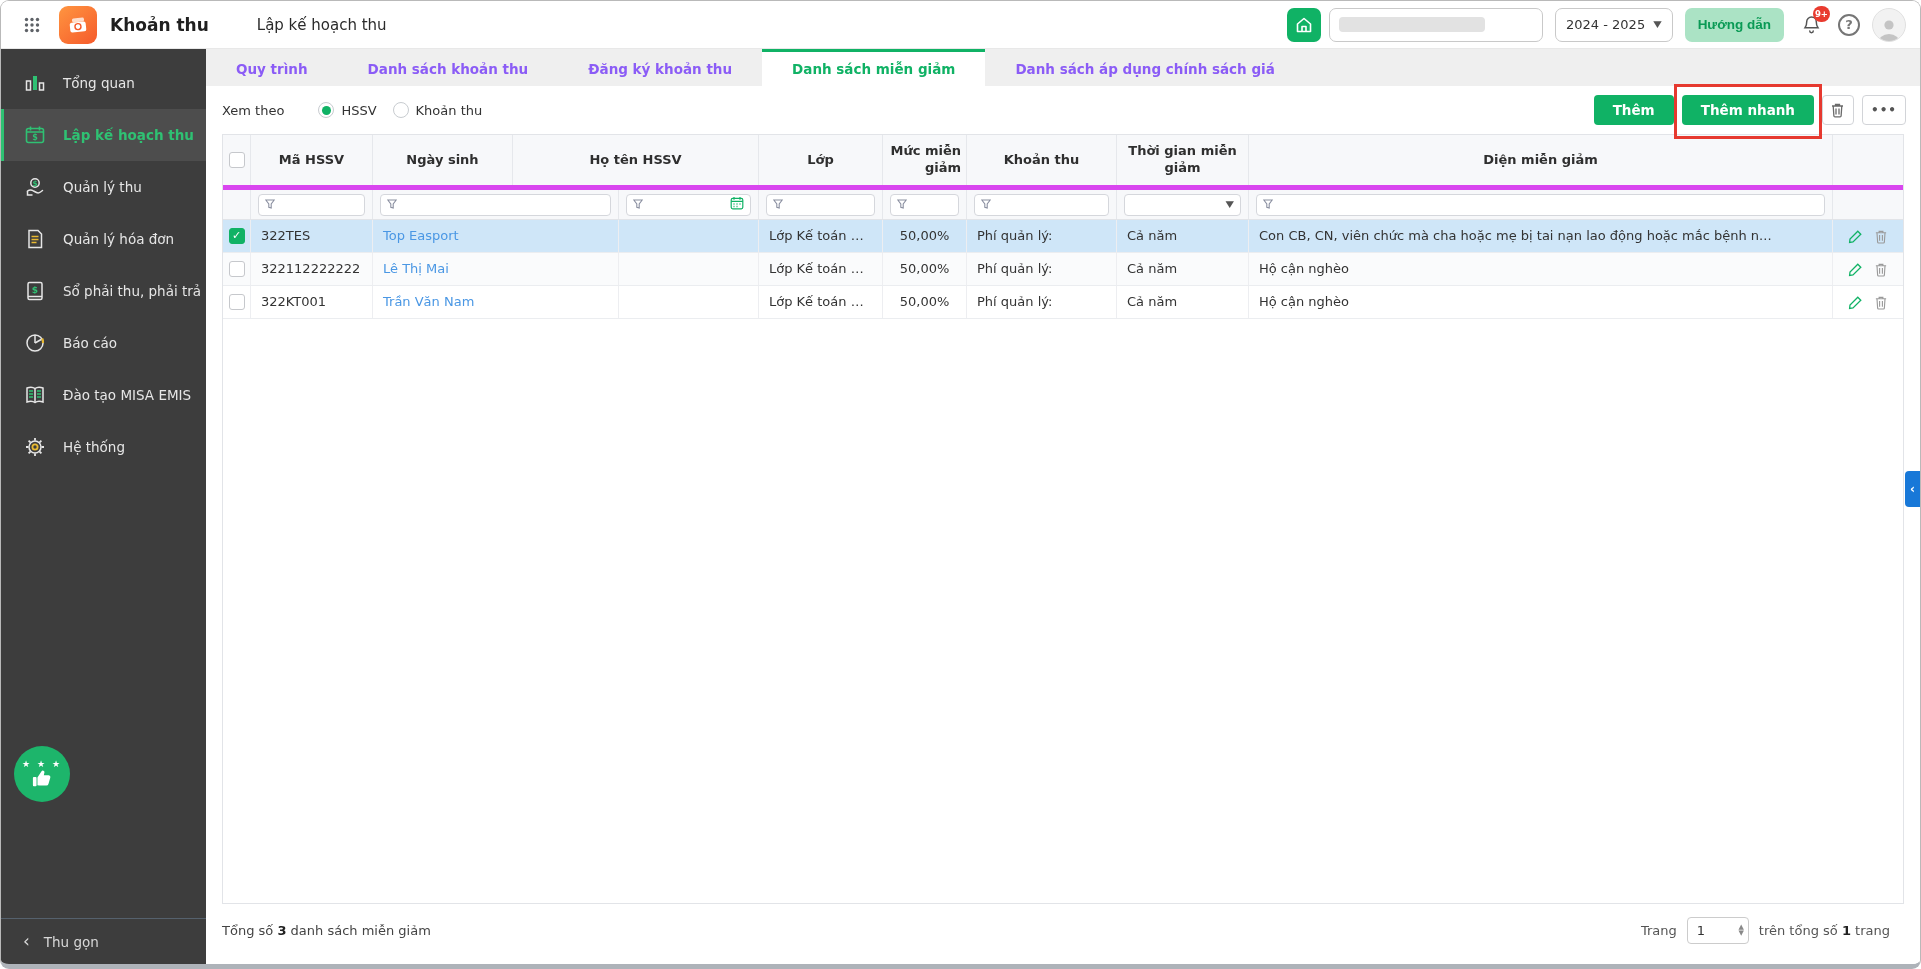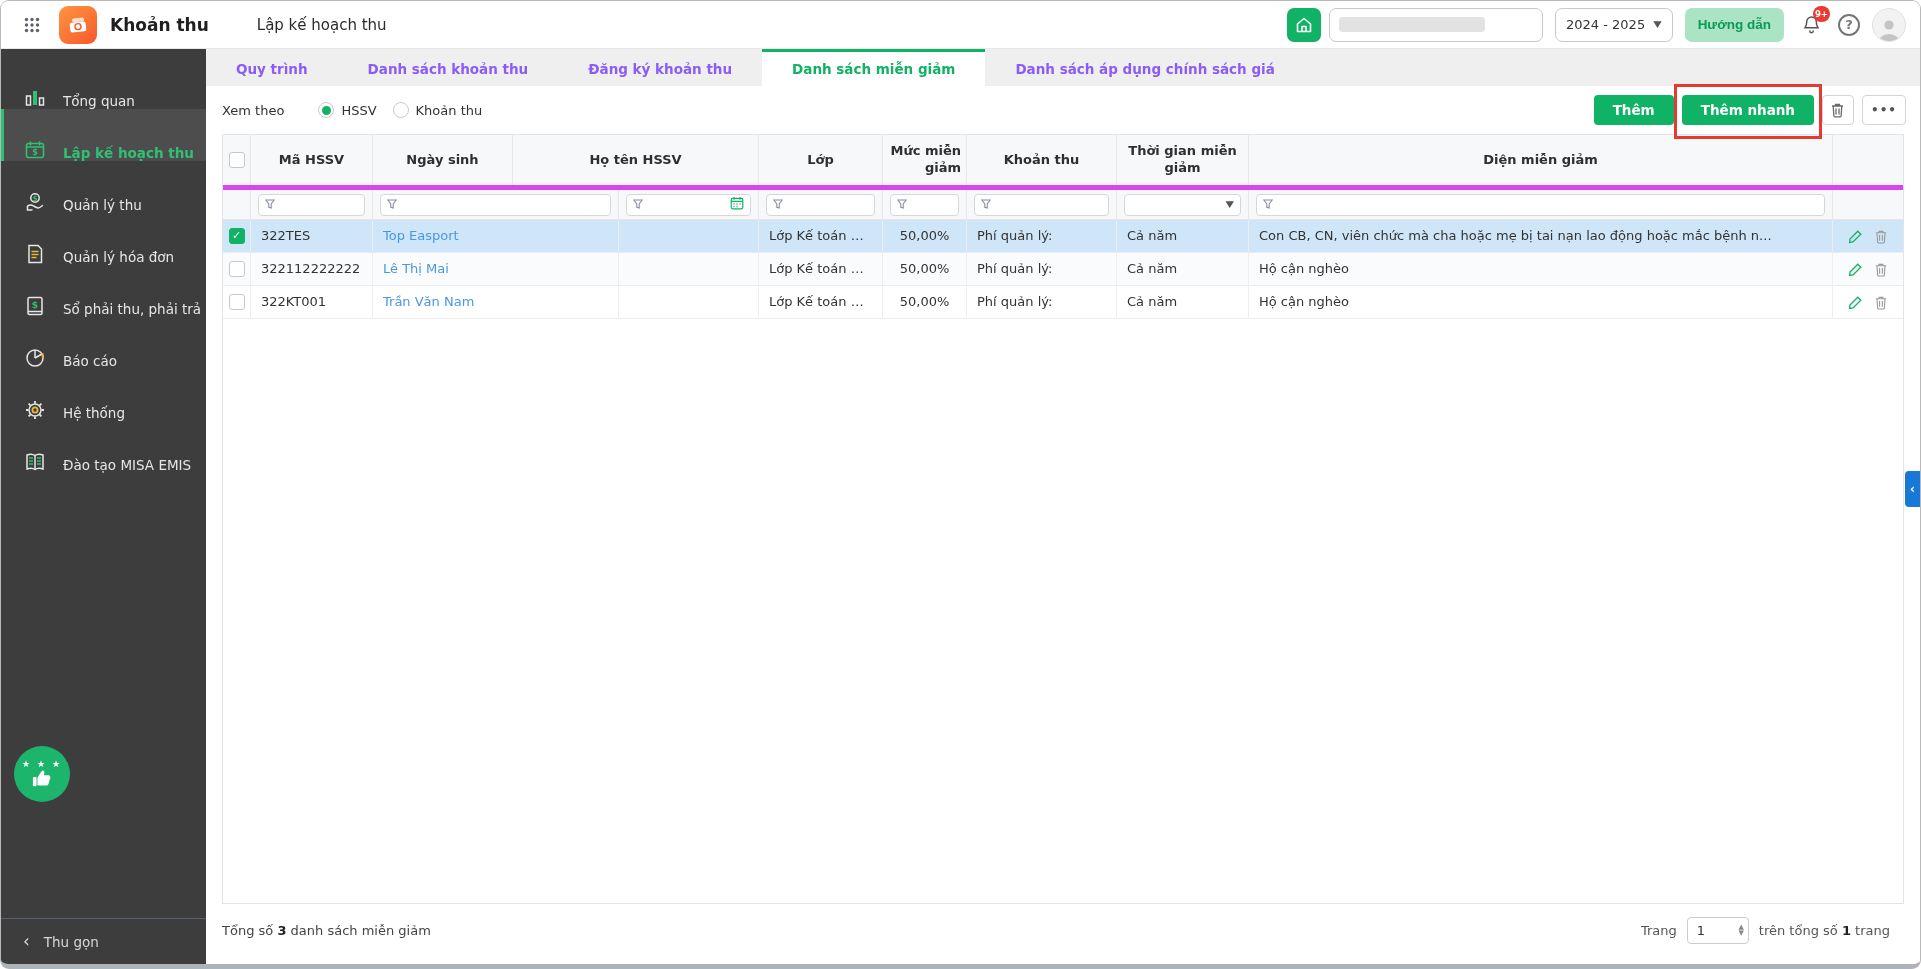--- a/index.html
+++ b/index.html
@@ -26,21 +26,21 @@
   .badge { position:absolute; top:-4px; right:-4px; background:#e93b2f; color:#fff; font-size:8.5px; font-weight:bold;
            min-width:16px; height:16px; border-radius:8px; display:flex; align-items:center; justify-content:center; padding:0 2px; }
   .help-btn { width:22px; height:22px; border:2px solid #767676; border-radius:50%; color:#767676; font-weight:bold; font-size:13px;
               display:flex; align-items:center; justify-content:center; cursor:pointer; }
   .avatar { width:34px; height:34px; border-radius:50%; background:#f2f2f2; border:1px solid #e0e0e0; overflow:hidden; display:flex; align-items:flex-end; justify-content:center; cursor:pointer; }
 
   
   .main { flex:1; display:flex; min-height:0; }
   .sidebar { width:205px; background:#3d3d3d; flex:0 0 auto; display:flex; flex-direction:column; position:relative; }
   .side-menu { padding-top:8px; }
-  .side-item { height:52px; display:flex; align-items:flex-end; gap:16px; padding-left:19px; color:#e6e6e6; font-size:13.5px; cursor:pointer; border-left:3px solid transparent; }
+  .side-item { height:52px; display:flex; align-items:center; gap:16px; padding-left:19px; color:#e6e6e6; font-size:13.5px; cursor:pointer; border-left:3px solid transparent; }
   .side-item.active { background:#4d4d4d; border-left:3px solid #2fc173; color:#2fc173; font-weight:bold; }
   .side-ico { width:24px; display:flex; align-items:center; justify-content:center; flex:0 0 auto; }
   .feedback-btn { position:absolute; left:13px; bottom:162px; width:56px; height:56px; border-radius:50%; background:#1db56b;
                   display:flex; flex-direction:column; align-items:center; justify-content:center; cursor:pointer; color:#fff; }
   .fb-stars { font-size:9px; letter-spacing:2px; line-height:8px; }
   .side-footer { margin-top:auto; border-top:1px solid #55616d; height:46px; display:flex; align-items:center; gap:14px; padding-left:22px; color:#d8d8d8; font-size:13.5px; cursor:pointer; }
   .side-footer .chevl { font-size:17px; line-height:1; }
 
   .content { flex:1; display:flex; flex-direction:column; background:#fff; min-width:0; }
 
@@ -221,38 +221,38 @@
                 <path d="M11 11 V3" stroke="#e6e6e6" stroke-width="1.5"></path>
                 <path d="M11 11 L18 7" stroke="#e6e6e6" stroke-width="1.5"></path>
                 <path d="M18.2 6.5 A8 8 0 0 1 19 11" fill="none" stroke="#e8b931" stroke-width="2.2"></path>
               </svg>
             </span>
             <span>Báo cáo</span>
           </div>
           <div class="side-item">
             <span class="side-ico">
               <svg width="22" height="22" viewBox="0 0 22 22">
+                <path d="M11 4.5 C9 3 5.5 3 3 4 v14 c2.5-1 6-1 8 .5 2-1.5 5.5-1.5 8-.5 V4 c-2.5-1-6-1-8 .5 Z" fill="none" stroke="#e6e6e6" stroke-width="1.5"></path>
+                <path d="M11 4.5 v14" stroke="#e6e6e6" stroke-width="1.5"></path>
+                <path d="M5 7 h4 M5 10 h4 M5 13 h4 M13 7 h4 M13 10 h4 M13 13 h4" stroke="#2fc173" stroke-width="1.3"></path>
+              </svg>
+            </span>
+            <span>Đào tạo MISA EMIS</span>
+          </div>
+          <div class="side-item">
+            <span class="side-ico">
+              <svg width="22" height="22" viewBox="0 0 22 22">
                 <circle cx="11" cy="11" r="6" fill="none" stroke="#e6e6e6" stroke-width="1.5"></circle>
                 <g stroke="#e6e6e6" stroke-width="1.8">
                   <path d="M11 2 v2.5 M11 17.5 V20 M2 11 h2.5 M17.5 11 H20 M4.6 4.6 l1.8 1.8 M15.6 15.6 l1.8 1.8 M17.4 4.6 l-1.8 1.8 M6.4 15.6 l-1.8 1.8"></path>
                 </g>
                 <circle cx="11" cy="11" r="2.6" fill="none" stroke="#e8b931" stroke-width="1.8"></circle>
               </svg>
             </span>
             <span>Hệ thống</span>
-          </div>
-          <div class="side-item">
-            <span class="side-ico">
-              <svg width="22" height="22" viewBox="0 0 22 22">
-                <path d="M11 4.5 C9 3 5.5 3 3 4 v14 c2.5-1 6-1 8 .5 2-1.5 5.5-1.5 8-.5 V4 c-2.5-1-6-1-8 .5 Z" fill="none" stroke="#e6e6e6" stroke-width="1.5"></path>
-                <path d="M11 4.5 v14" stroke="#e6e6e6" stroke-width="1.5"></path>
-                <path d="M5 7 h4 M5 10 h4 M5 13 h4 M13 7 h4 M13 10 h4 M13 13 h4" stroke="#2fc173" stroke-width="1.3"></path>
-              </svg>
-            </span>
-            <span>Đào tạo MISA EMIS</span>
           </div>
         </div>
       <div class="feedback-btn">
         <div class="fb-stars">★ ★ ★</div>
         <svg width="22" height="20" viewBox="0 0 24 22" fill="#fff">
           <rect x="2" y="10" width="4" height="10" rx="1"></rect>
           <path d="M7 19 V10.5 L11.5 3.5 a1.8 1.8 0 0 1 3.2 1.2 L14 8 h5.2 a2 2 0 0 1 1.9 2.6 l-2 7 a2.4 2.4 0 0 1-2.3 1.7 H9 Z"></path>
         </svg>
       </div>
       <div class="side-footer">

